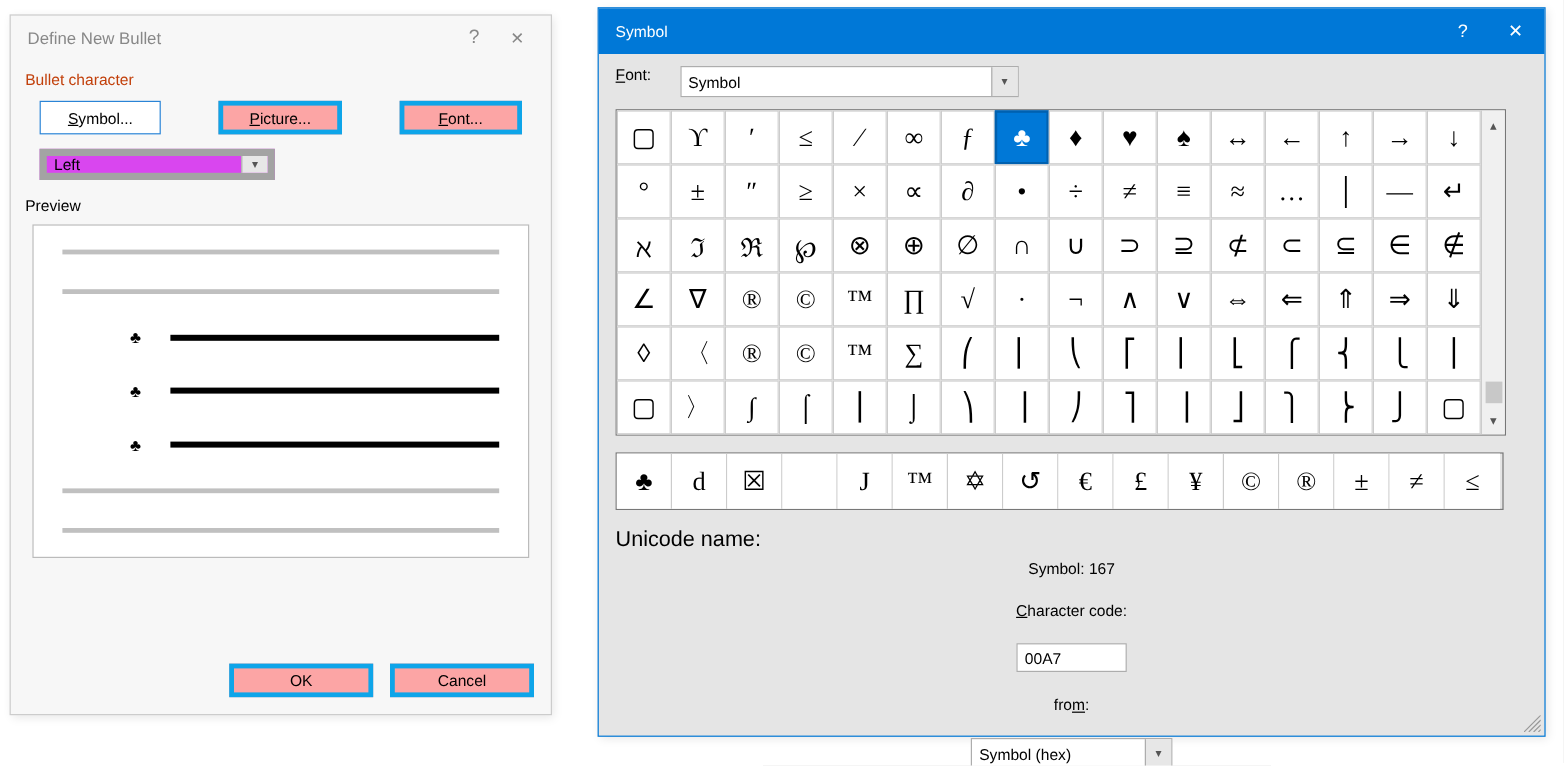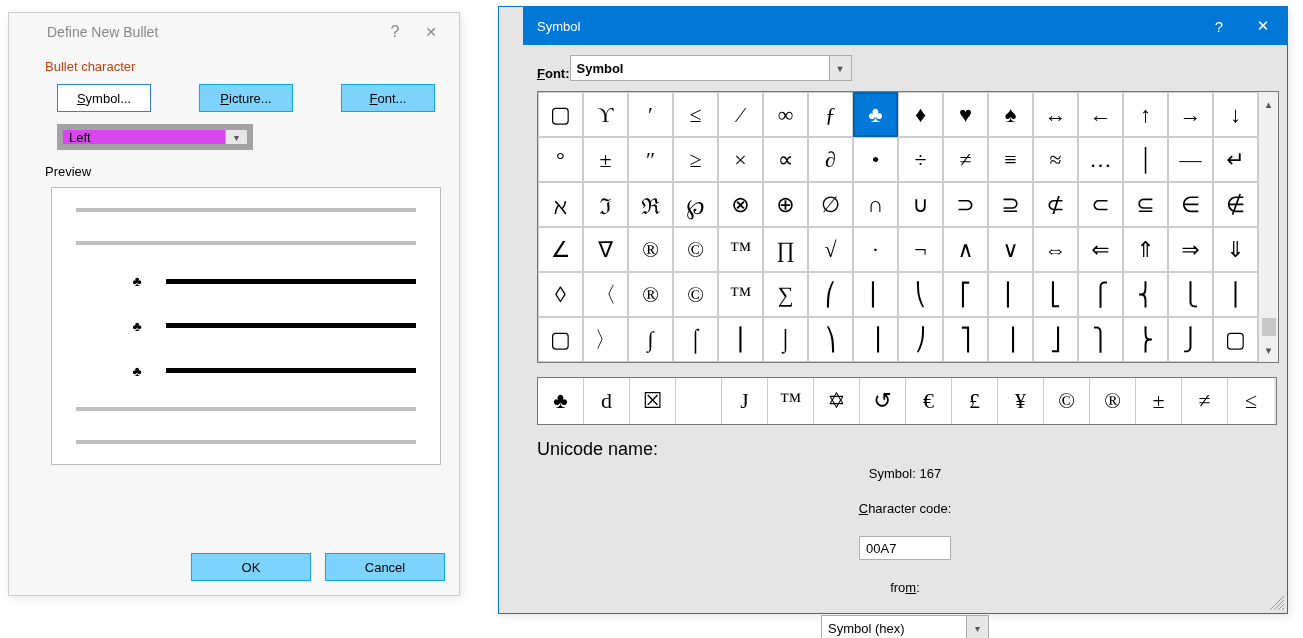--- a/index.html
+++ b/index.html
@@ -11,21 +11,20 @@
     background: #fff;
     width: 1303px;
     height: 638px;
     position: relative;
   }
   .dialog {
     position: absolute;
     background: #f0f0f0;
     border: 1px solid #ccc;
     box-shadow: 2px 2px 8px rgba(0,0,0,0.1);
-    padding-left: 24px;
   }
   
   .dlg-bullet {
     top: 12px; left: 8px;
     width: 452px; height: 584px;
     background: #f7f7f7;
   }
   .dlg-bullet .titlebar {
     height: 38px;
     display: flex;
@@ -48,22 +47,22 @@
     color: #c2410c;
   }
   .btnrow {
     display: flex;
     gap: 48px;
     padding: 6px 24px 10px 24px;
     justify-content: space-between;
     text-align: right;
   }
   .btn {
-    background: #7dd3fc;
-    border: 1px solid #0ea5e9;
+    background: #fca5a5;
+    border: 4px solid #0ea5e9;
     height: 28px;
     width: 118px;
     font-size: 13px;
     display: flex; align-items: center; justify-content: center;
     cursor: default;
   }
   .btn.selected {
     background: #fff;
     border: 1px solid #2a84d6;
   }
@@ -123,21 +122,21 @@
     padding: 0 2px 0 14px;
     font-size: 13px;
   }
   .dlg-symbol .titlebar-s .spacer { flex: 1; }
   .tbtn-s {
     width: 44px; height: 34px;
     display: flex; align-items: center; justify-content: center;
     color: #fff; font-size: 15px;
   }
   .sym-body { padding: 10px 14px 0 14px; }
-  .fontrow { display: flex; align-items: flex-end; gap: 0; margin-bottom: 10px; font-weight: bold; }
+  .fontrow { display: flex; align-items: flex-start; gap: 24px; margin-bottom: 10px; }
   .fontrow label { font-size: 13px; }
   .fontrow .u { text-decoration: underline; }
   .fontcombo {
     width: 282px; height: 26px;
     border: 1px solid #adadad;
     display: flex; align-items: center;
     background: #fff;
   }
   .fontcombo .text { flex: 1; padding: 0 6px; font-size: 13px; }
   .fontcombo .chev {

